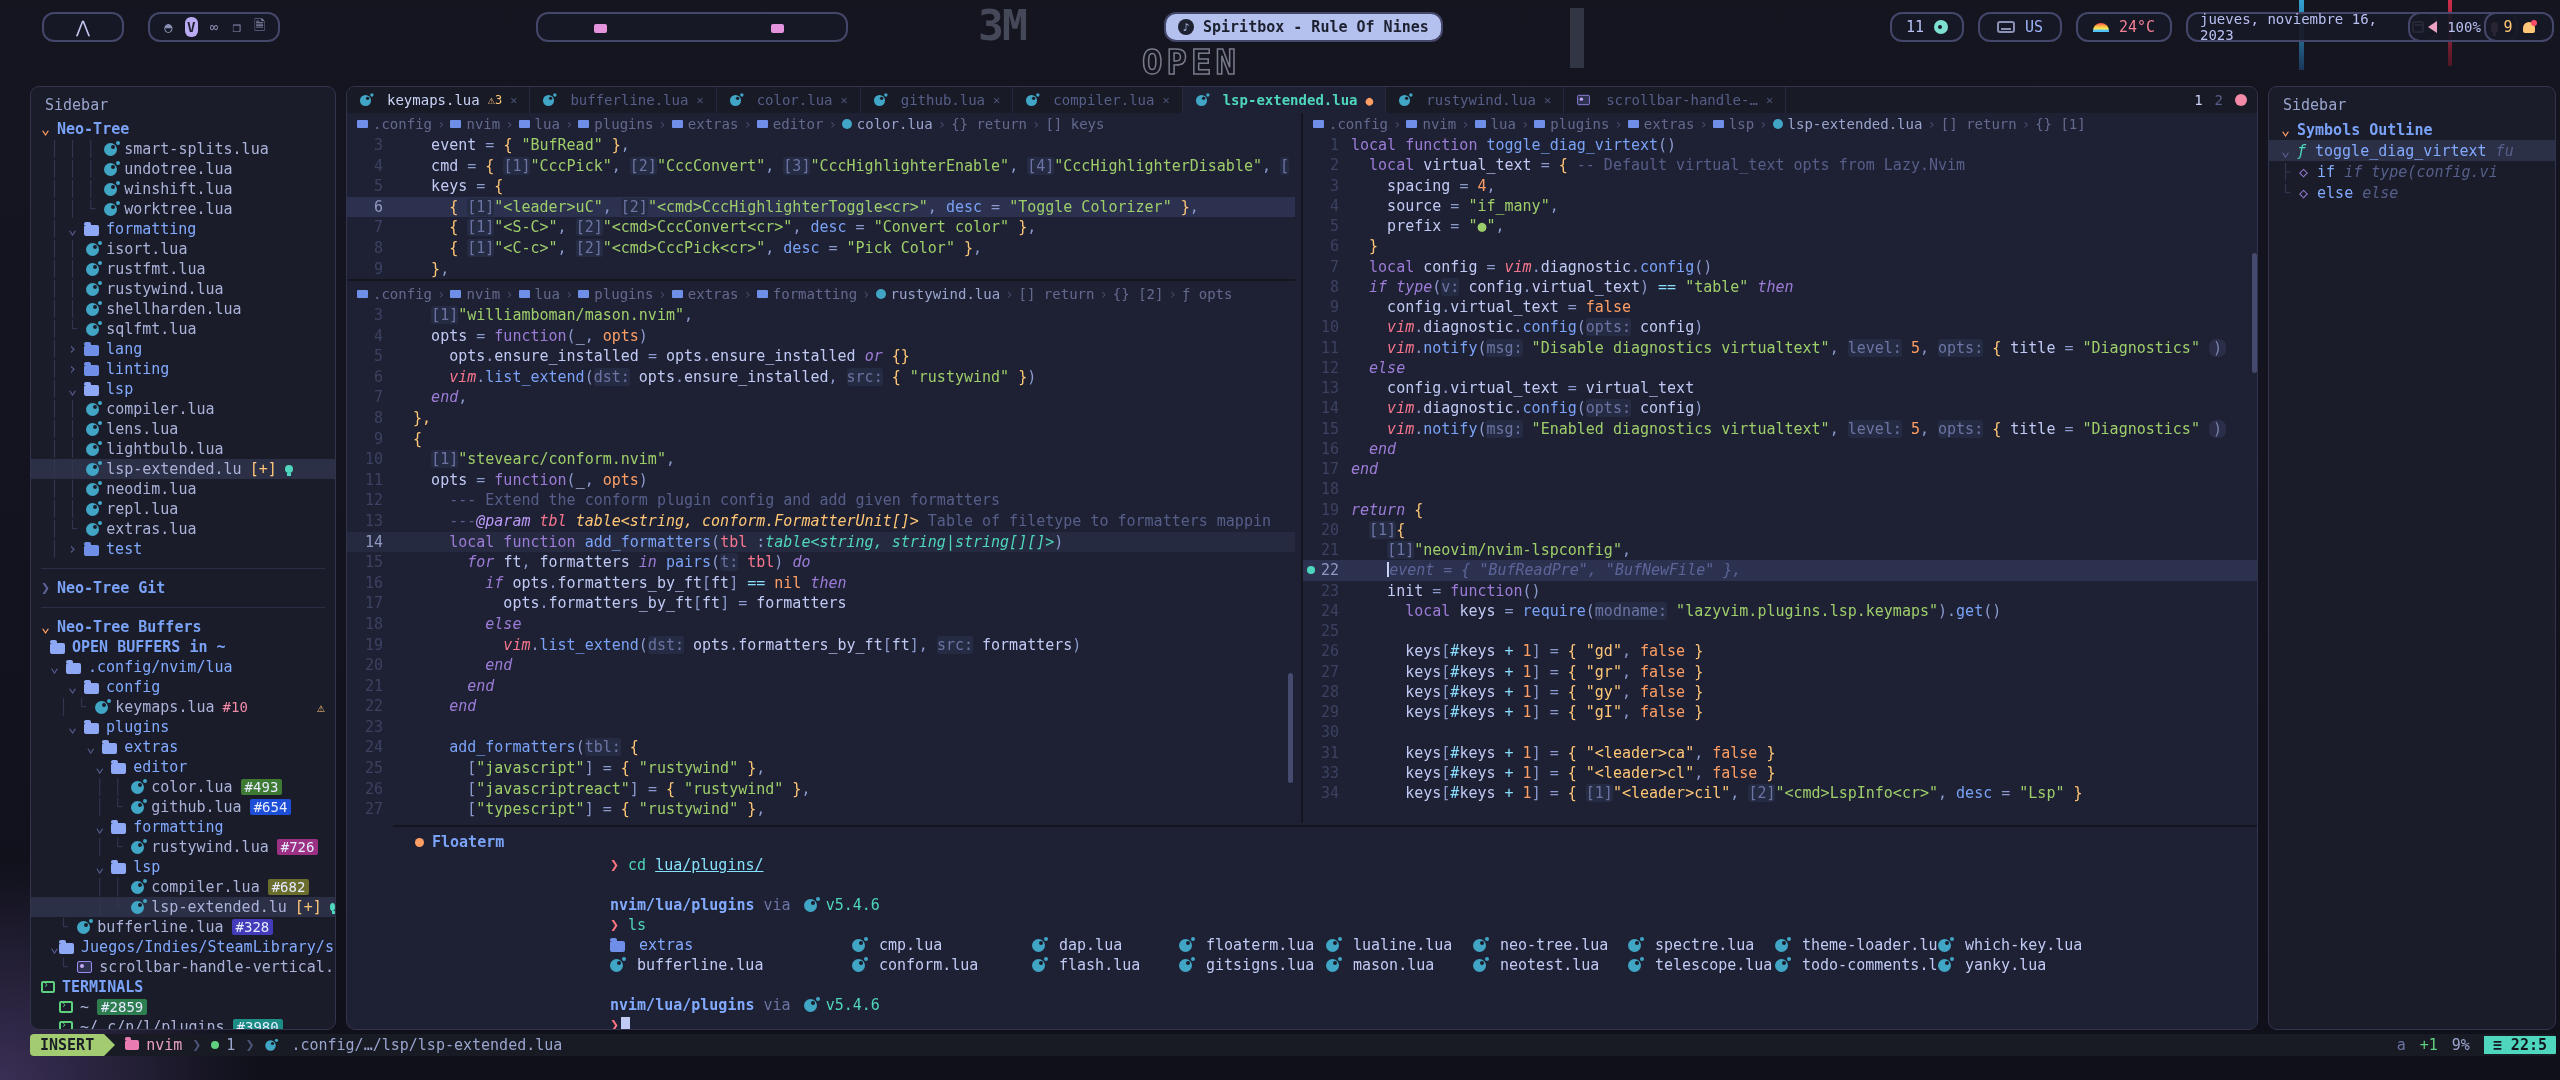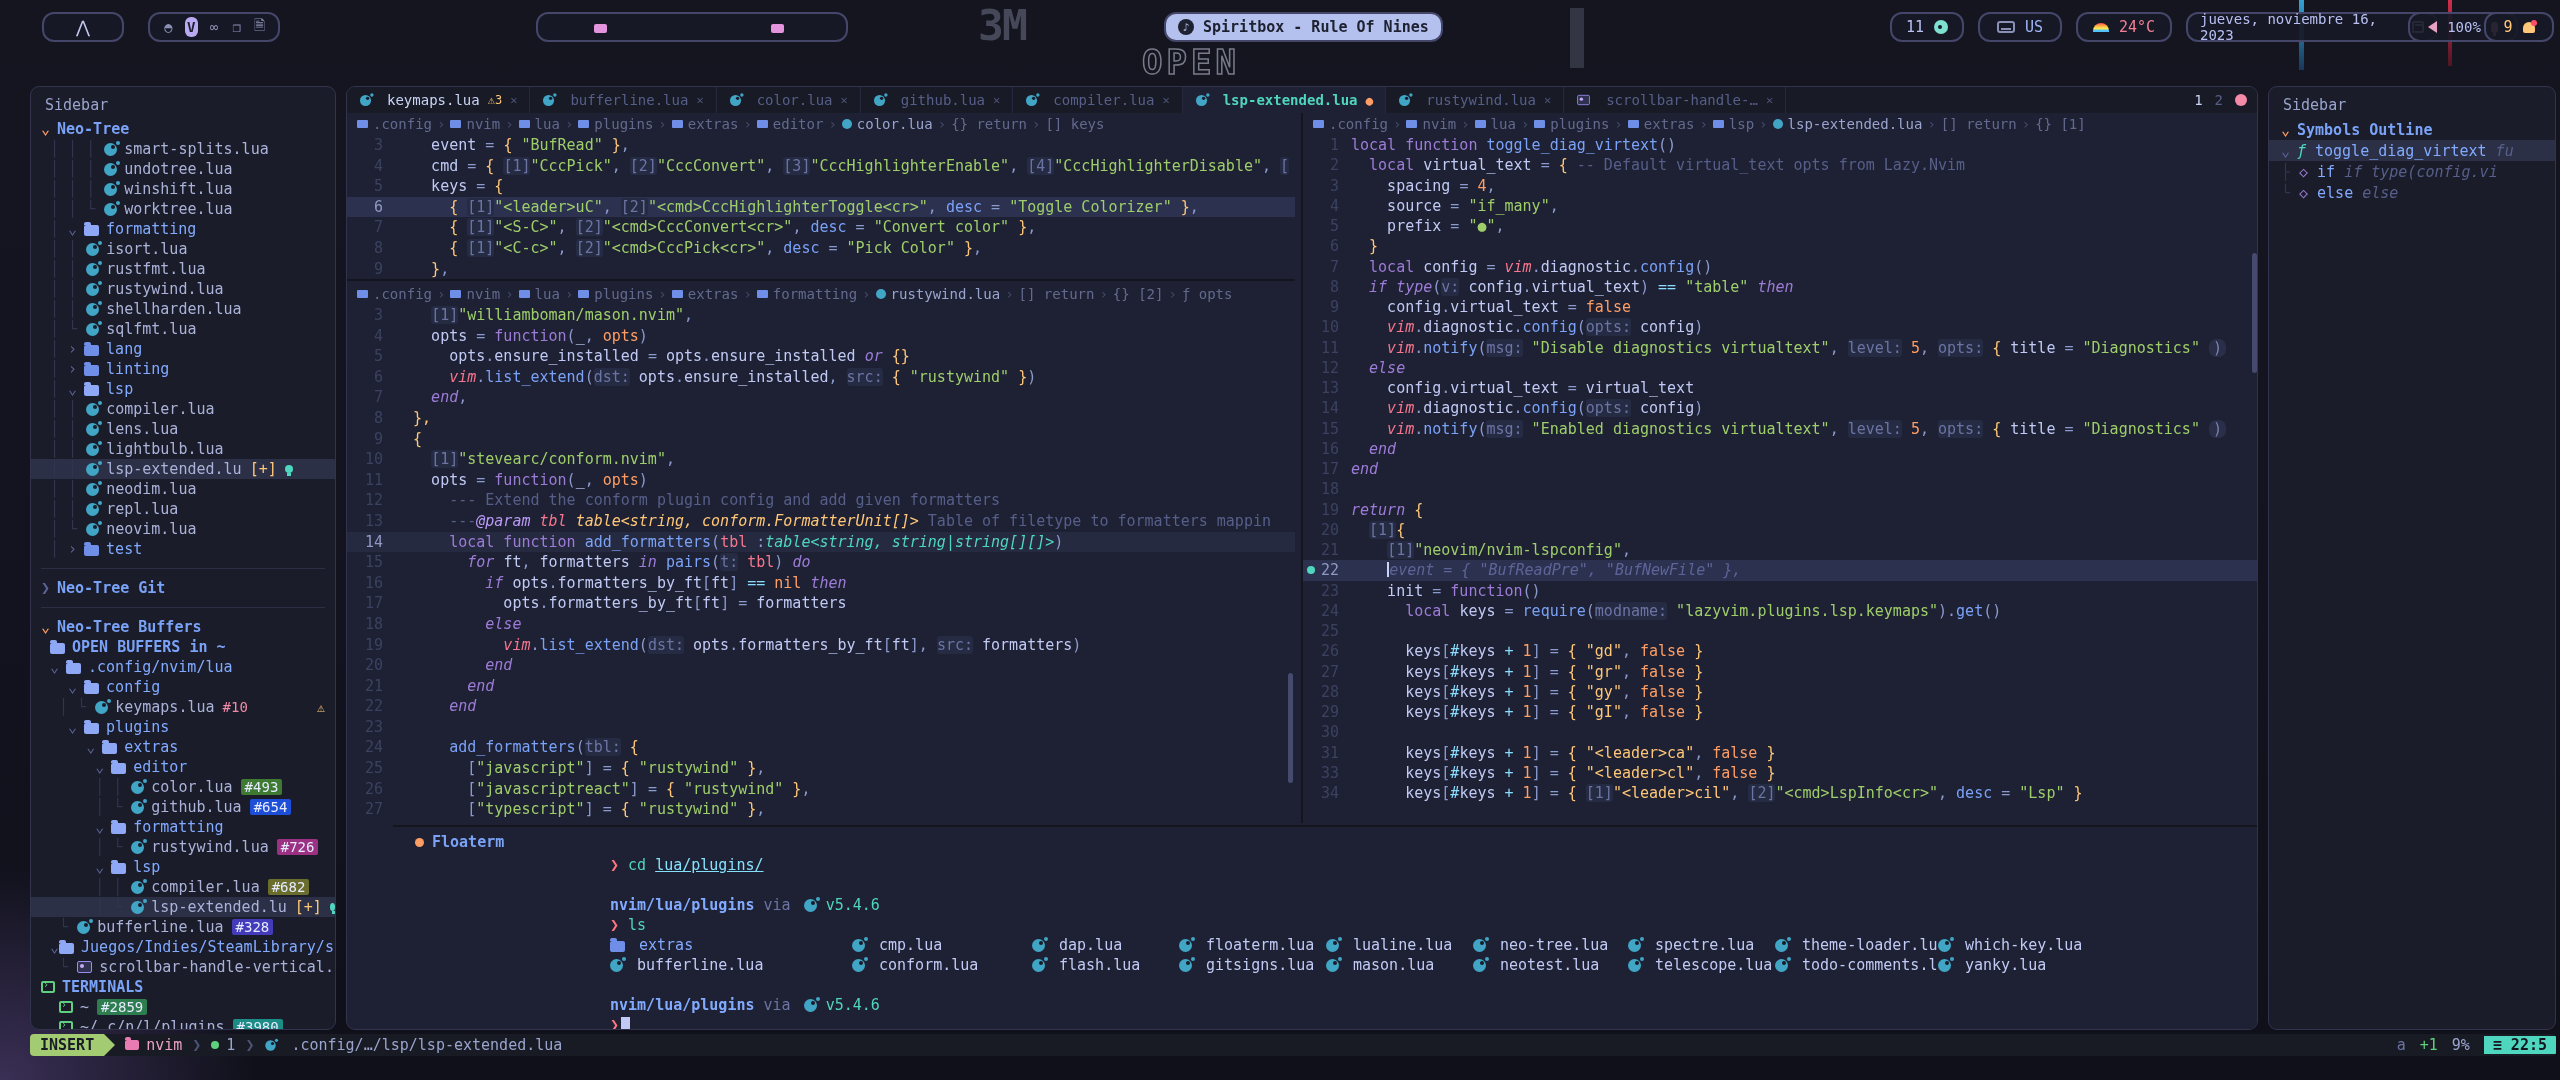--- a/index.html
+++ b/index.html
@@ -231,21 +231,21 @@
         <div class="trow"><span class="t-guides"> │ └ </span><span class="ico ico-lua"></span><span class="t-file">sqlfmt.lua</span></div>
         <div class="trow"><span class="t-guides"> │ </span><span class="t-chev">›</span><span class="ico ico-folder"></span><span class="t-folder">lang</span></div>
         <div class="trow"><span class="t-guides"> │ </span><span class="t-chev">›</span><span class="ico ico-folder"></span><span class="t-folder">linting</span></div>
         <div class="trow"><span class="t-guides"> │ </span><span class="t-chev">⌄</span><span class="ico ico-folder open"></span><span class="t-folder">lsp</span></div>
         <div class="trow"><span class="t-guides"> │ │ </span><span class="ico ico-lua"></span><span class="t-file">compiler.lua</span></div>
         <div class="trow"><span class="t-guides"> │ │ </span><span class="ico ico-lua"></span><span class="t-file">lens.lua</span></div>
         <div class="trow"><span class="t-guides"> │ │ </span><span class="ico ico-lua"></span><span class="t-file">lightbulb.lua</span></div>
         <div class="trow sel"><span class="t-guides"> │ │ </span><span class="ico ico-lua"></span><span class="t-file">lsp-extended.lu</span><span class="t-plus">[+]</span><span class="lamp"></span></div>
         <div class="trow"><span class="t-guides"> │ │ </span><span class="ico ico-lua"></span><span class="t-file">neodim.lua</span></div>
         <div class="trow"><span class="t-guides"> │ │ </span><span class="ico ico-lua"></span><span class="t-file">repl.lua</span></div>
-        <div class="trow"><span class="t-guides"> │ └ </span><span class="ico ico-lua"></span><span class="t-file">neovim.lua</span></div>
+        <div class="trow"><span class="t-guides"> │ └ </span><span class="ico ico-lua"></span><span class="t-file">extras.lua</span></div>
         <div class="trow"><span class="t-guides"> │ </span><span class="t-chev">›</span><span class="ico ico-folder"></span><span class="t-folder">test</span></div>
         <div class="t-div"></div>
         <div class="trow"><span class="t-chev ">❯</span><span class="t-sec">Neo-Tree Git</span></div>
         <div class="t-div"></div>
         <div class="trow"><span class="t-chev orange">⌄</span><span class="t-sec">Neo-Tree Buffers</span></div>
         <div class="trow"><span class="t-guides"> </span><span class="ico ico-folder open"></span><span class="t-caps">OPEN BUFFERS in ~</span></div>
         <div class="trow"><span class="t-guides"> </span><span class="t-chev">⌄</span><span class="ico ico-folder open"></span><span class="t-folder">.config/nvim/lua</span></div>
         <div class="trow"><span class="t-guides">   </span><span class="t-chev">⌄</span><span class="ico ico-folder open"></span><span class="t-folder">config</span></div>
         <div class="trow"><span class="t-guides">  │ └ </span><span class="ico ico-lua"></span><span class="t-file">keymaps.lua</span><span class="badge textonly" style="color: rgb(243, 139, 168);">#10</span><span class="t-warn">⚠</span></div>
         <div class="trow"><span class="t-guides">   </span><span class="t-chev">⌄</span><span class="ico ico-folder open"></span><span class="t-folder">plugins</span></div>

